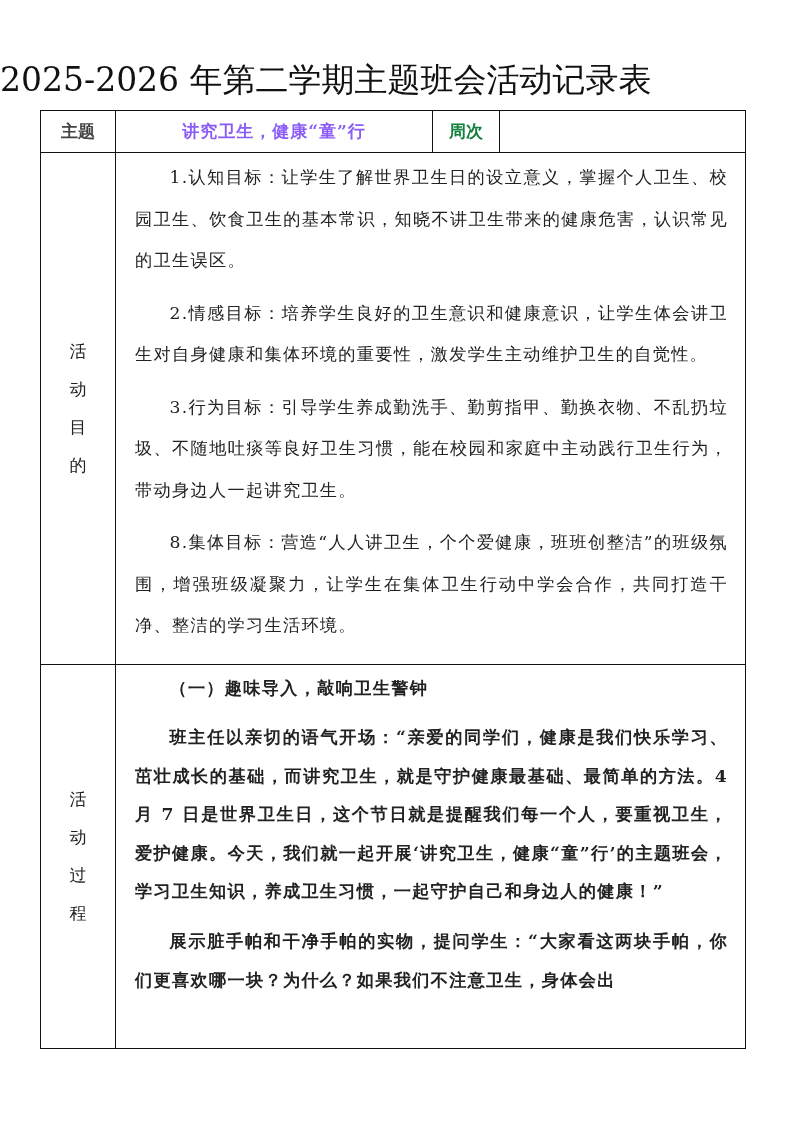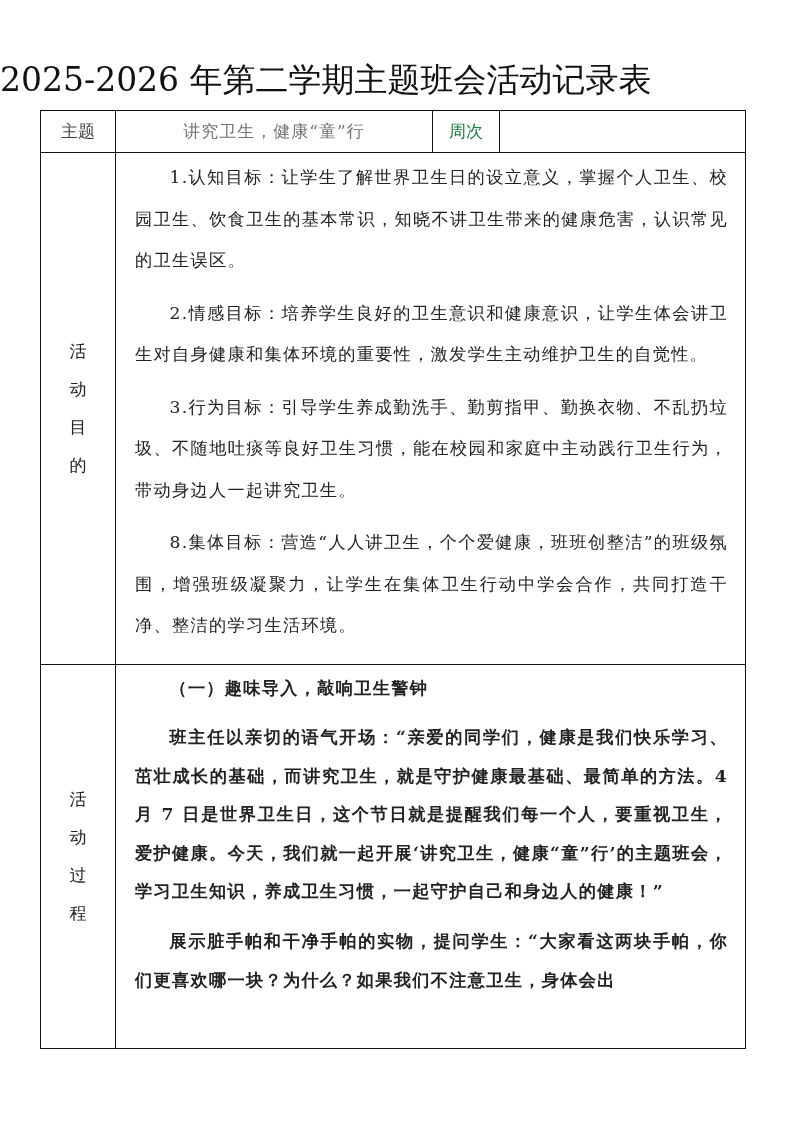--- a/index.html
+++ b/index.html
@@ -4,21 +4,21 @@
 <style>
   html, body { margin: 0; padding: 0; background: #ffffff; }
   body { width: 793px; height: 1122px; position: relative; overflow: hidden;
          font-family: "DejaVu Serif", "Liberation Serif", serif; color: #1a1a1a; }
   .title { position: absolute; left: 0; top: 58px; width: 627px; 
            font-size: 33px; letter-spacing: 0px; color: #111; white-space: nowrap; }
   table.record { position: absolute; left: 40px; top: 110px; width: 705px;
                  border-collapse: collapse; table-layout: fixed; }
   table.record td { border: 1.3px solid #111; padding: 0; vertical-align: middle;
                     font-size: 17px; color: #222; }
-  .lbl { text-align: center; }
+  .lbl { text-align: center; font-weight: bold; }
   .lbl-bold { font-size: 17px; font-weight: bold; color: #111; }
   .vlabel { text-align: center; line-height: 38px; font-size: 17px; color: #333; }
   .vlabel span { display: block; }
   .content { padding: 4px 6px 6px 8px !important; vertical-align: top !important; }
   .para { margin: 11px; line-height: 41.5px; font-size: 17.2px; text-indent: 2em;
           letter-spacing: 1.3px; text-align: justify; color: #222; }
   .para.first { margin-top: 0; }
   .proc { height: 373px; overflow: hidden; font-weight: bold; }
   .proc .para { line-height: 38.6px; }
 </style>
@@ -32,21 +32,21 @@
     <col style="width:75px">
     <col style="width:129px">
     <col style="width:88px">
     <col style="width:100px">
     <col style="width:67px">
     <col style="width:246px">
   </colgroup>
   <tbody>
   <tr style="height:42px">
     <td class="lbl" style="color:#444">主题</td>
-    <td class="lbl" colspan="3" style="color:#737373; letter-spacing:1px">讲究卫生，健康“童”行</td>
+    <td class="lbl" colspan="3" style="color:#8b5cf6; letter-spacing:1px">讲究卫生，健康“童”行</td>
     <td class="lbl" style="color:#15803d">周次</td>
     <td class="lbl"></td>
   </tr>
   <tr style="height:500px">
     <td class="vlabel">
       <span>活</span>
       <span>动</span>
       <span>目</span>
       <span>的</span>
     </td>

